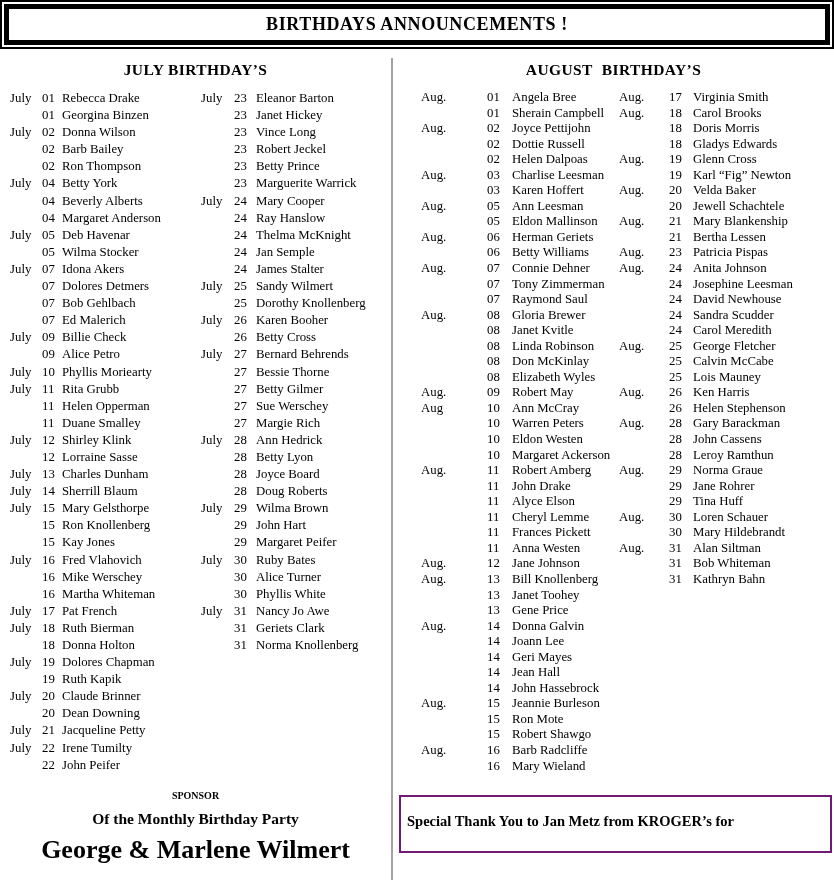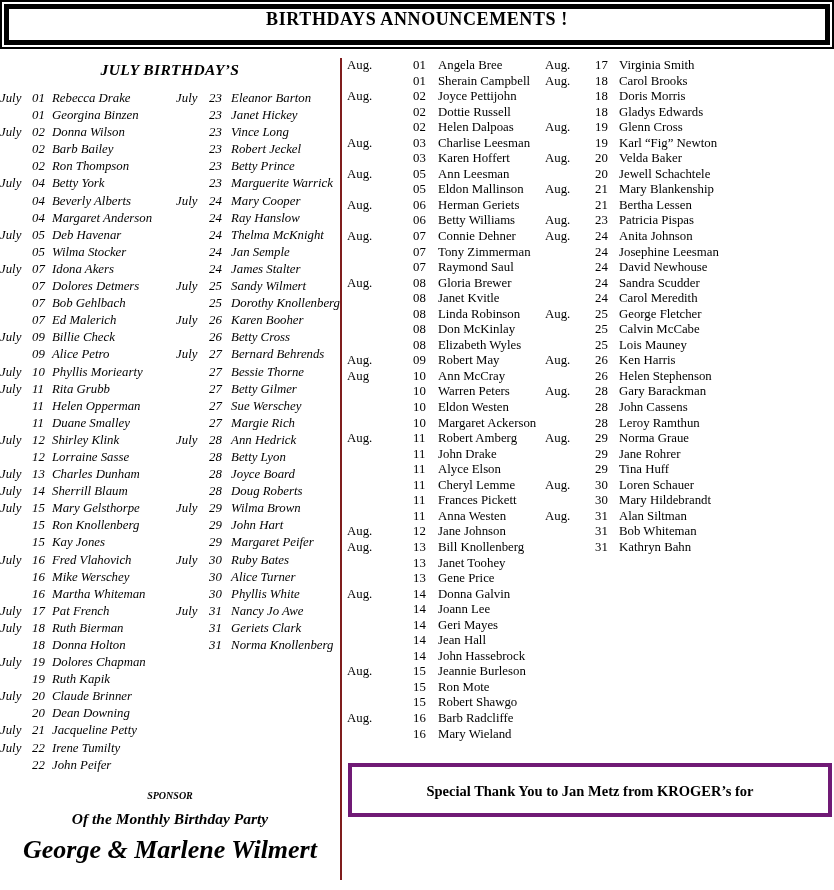--- a/index.html
+++ b/index.html
@@ -3,35 +3,35 @@
 <meta charset="utf-8">
 <style>
   html,body{margin:0;padding:0;background:#fff;color:#000;}
   body{width:834px;height:890px;font-family:"Liberation Serif",serif;overflow:hidden;}
 
   .banner{
     margin:4px 4px 0 4px;
     border:5px solid #000;
     box-shadow:0 0 0 2px #fff, 0 0 0 4px #000;
     height:31px;
-    display:flex;align-items:flex-start;justify-content:center;
+    display:flex;align-items:center;justify-content:center;
     font-weight:bold;font-size:18px;letter-spacing:.6px;
     background:#fff;
   }
 
   .main{display:flex;margin-top:13px;height:822px;}
-  .half-left{width:342px;border-right:2px solid #7f1d1d;box-sizing:border-box;font-style:italic;}
+  .half-left{width:393px;border-right:2px solid #a3a3a3;box-sizing:border-box;}
   .half-right{flex:1;}
 
   .section-title{text-align:center;font-weight:bold;font-size:15.5px;margin:3px 0 11px 0;letter-spacing:.4px;}
   .half-right .section-title{word-spacing:5px;}
 
   .cols{display:flex;}
-  .half-left .cols{padding-left:0;}
-  .half-right .cols{padding-left:5px;}
+  .half-left .cols{padding-left:10px;}
+  .half-right .cols{padding-left:28px;}
 
   .half-left .col-a{width:191px;}
   .half-left .col-b{flex:1;}
   .half-right .col-a{width:198px;}
   .half-right .col-b{flex:1;}
 
   .row{display:flex;font-size:12.8px;white-space:nowrap;}
   .half-left .row{height:17.1px;line-height:17.1px;}
   .half-right .row{height:15.55px;line-height:15.55px;}
 
@@ -45,23 +45,23 @@
   .half-right .col-b .m{width:50px;}
   .half-right .col-b .d{width:24px;}
 
   .sponsor{text-align:center;margin-top:16px;}
   .sponsor .s1{font-weight:bold;font-size:10px;}
   .sponsor .s2{font-weight:bold;font-size:15.5px;margin-top:9px;}
   .sponsor .s3{font-weight:bold;font-size:26px;margin-top:7px;}
 
   .thanks{
     margin:21px 2px 0 6px;
-    border:4px solid #701a75;
-    padding:11px 6px 8px 6px;
-    text-align:center;font-weight:bold;font-size:14.5px;
+    border:2px solid #701a75;
+    padding:11px 6px 16px 6px;
+    text-align:left;font-weight:bold;font-size:14.5px;
   }
   .thanks .tline{line-height:27px;}
 </style>
 </head>
 <body>
 
 <div class="banner">
   <span>BIRTHDAYS ANNOUNCEMENTS !</span>
 </div>
 
@@ -514,20 +514,21 @@
         </div>
     </div>
     <div class="sponsor">
       <div class="s1">SPONSOR</div>
       <div class="s2">Of the Monthly Birthday Party</div>
       <div class="s3">George &amp; Marlene Wilmert</div>
     </div>
   </div>
 
   <div class="half-right">
+    <div class="section-title">AUGUST BIRTHDAY’S</div>
     <div class="cols">
       <div class="col-a">
 
           <div class="row">
             <span class="m">Aug.</span>
             <span class="d">01</span>
             <span class="n">Angela Bree</span>
           </div>
 
           <div class="row">

